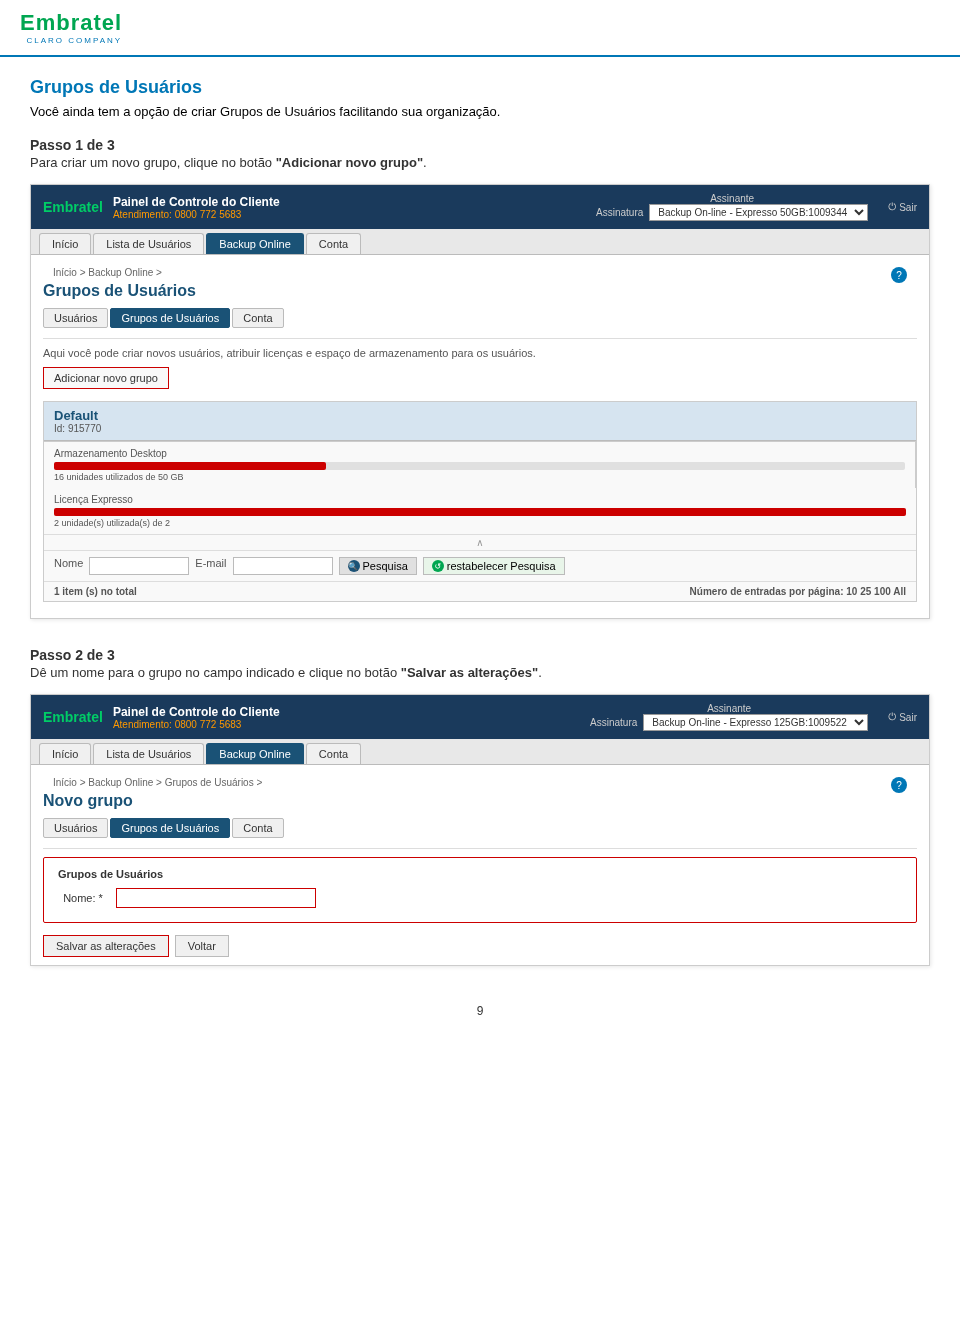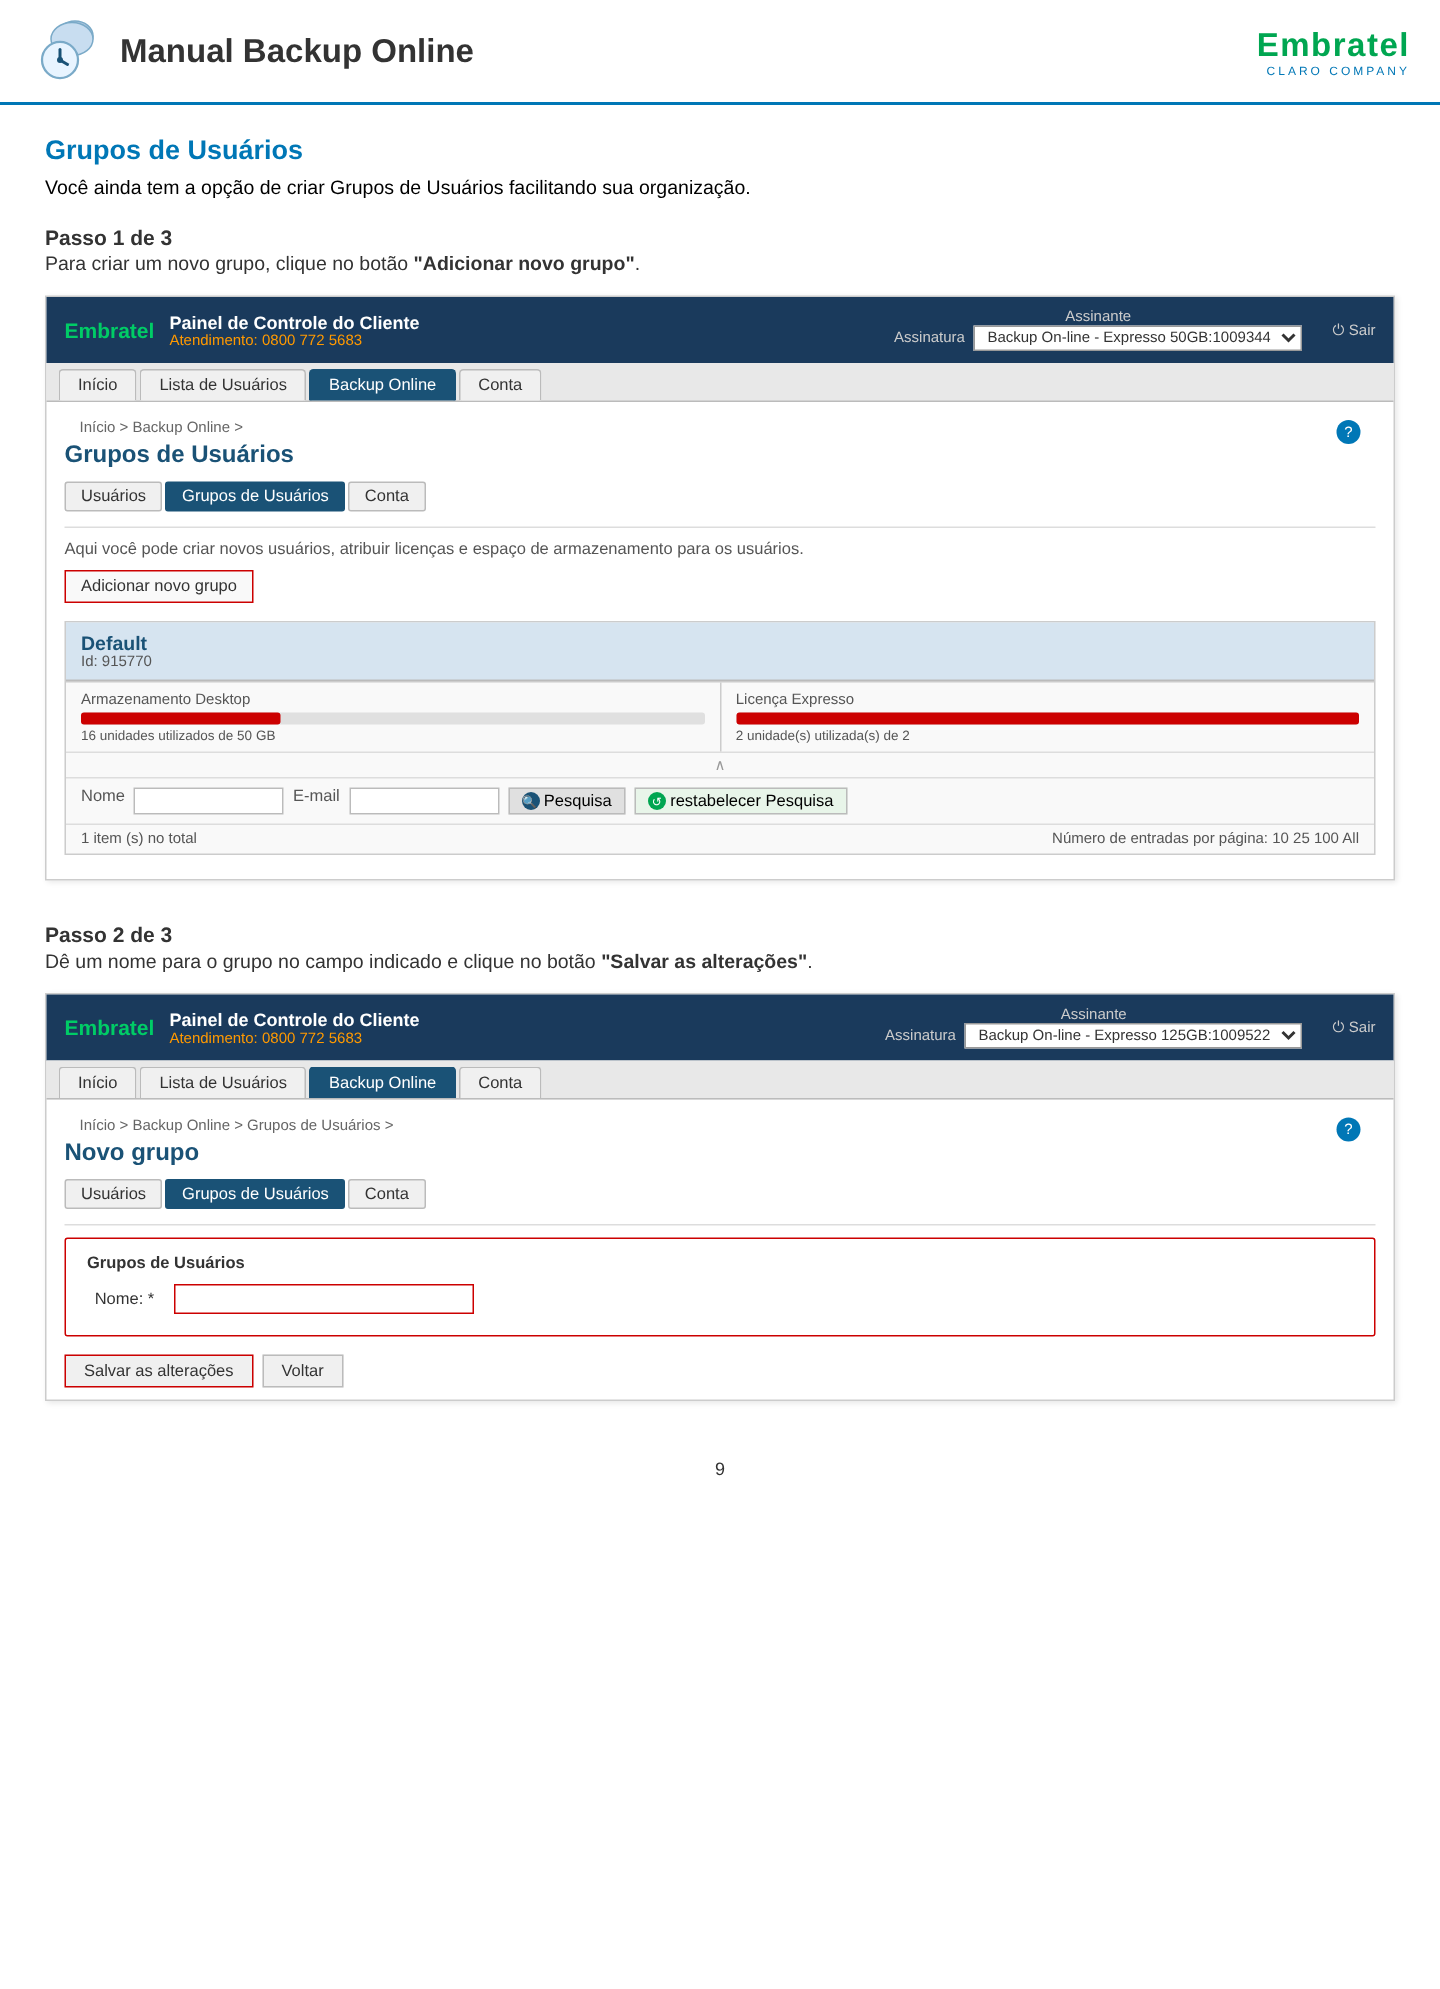--- a/index.html
+++ b/index.html
@@ -237,20 +237,21 @@
       color: #1a5276;
     }
     .group-id {
       font-size: 10px;
       color: #555;
     }
     .group-stats {
       display: flex;
       gap: 0;
       padding: 0;
+      flex-direction: column;
     }
     .group-stat {
       flex: 1;
       padding: 6px 10px;
       border-right: 1px solid #ccc;
     }
     .group-stat:last-child { border-right: none; }
     .stat-label {
       font-size: 10px;
       color: #555;
@@ -336,20 +337,21 @@
 
     
     .pagination-row {
       display: flex;
       justify-content: space-between;
       align-items: center;
       padding: 4px 10px;
       font-size: 10px;
       color: #555;
       border-top: 1px solid #ddd;
+      font-weight: bold;
     }
 
     
     .form-section {
       border: 1px solid #c00;
       padding: 10px 14px;
       margin-bottom: 12px;
       border-radius: 2px;
     }
     .form-section-title {
@@ -416,32 +418,20 @@
       display: flex;
       justify-content: center;
       padding: 2px;
       border-top: 1px solid #ddd;
     }
   </style>
 </head>
 <body>
 
 <div class="page-header">
-  <div class="header-left">
-
-    <svg class="header-icon" viewBox="0 0 48 48" xmlns="http://www.w3.org/2000/svg">
-      <ellipse cx="30" cy="14" rx="12" ry="10" fill="#b0c8e0" stroke="#7aaac8" stroke-width="1"></ellipse>
-      <ellipse cx="28" cy="16" rx="14" ry="11" fill="#c8ddf0" stroke="#7aaac8" stroke-width="1"></ellipse>
-      <circle cx="20" cy="30" r="12" fill="#e8f4ff" stroke="#7aaac8" stroke-width="1.5"></circle>
-      <line x1="20" y1="23" x2="20" y2="30" stroke="#1a5276" stroke-width="2" stroke-linecap="round"></line>
-      <line x1="20" y1="30" x2="25" y2="33" stroke="#1a5276" stroke-width="2" stroke-linecap="round"></line>
-      <circle cx="20" cy="30" r="2" fill="#1a5276"></circle>
-    </svg>
-    <span class="header-title">Manual Backup Online</span>
-  </div>
   <div class="embratel-logo">
     <span class="logo-text">Embratel</span>
     <span class="logo-tagline">CLARO COMPANY</span>
   </div>
 </div>
 
 <div class="main-content">
 
   <div class="section-title">Grupos de Usuários</div>
   <div class="section-desc">Você ainda tem a opção de criar Grupos de Usuários facilitando sua organização.</div>

